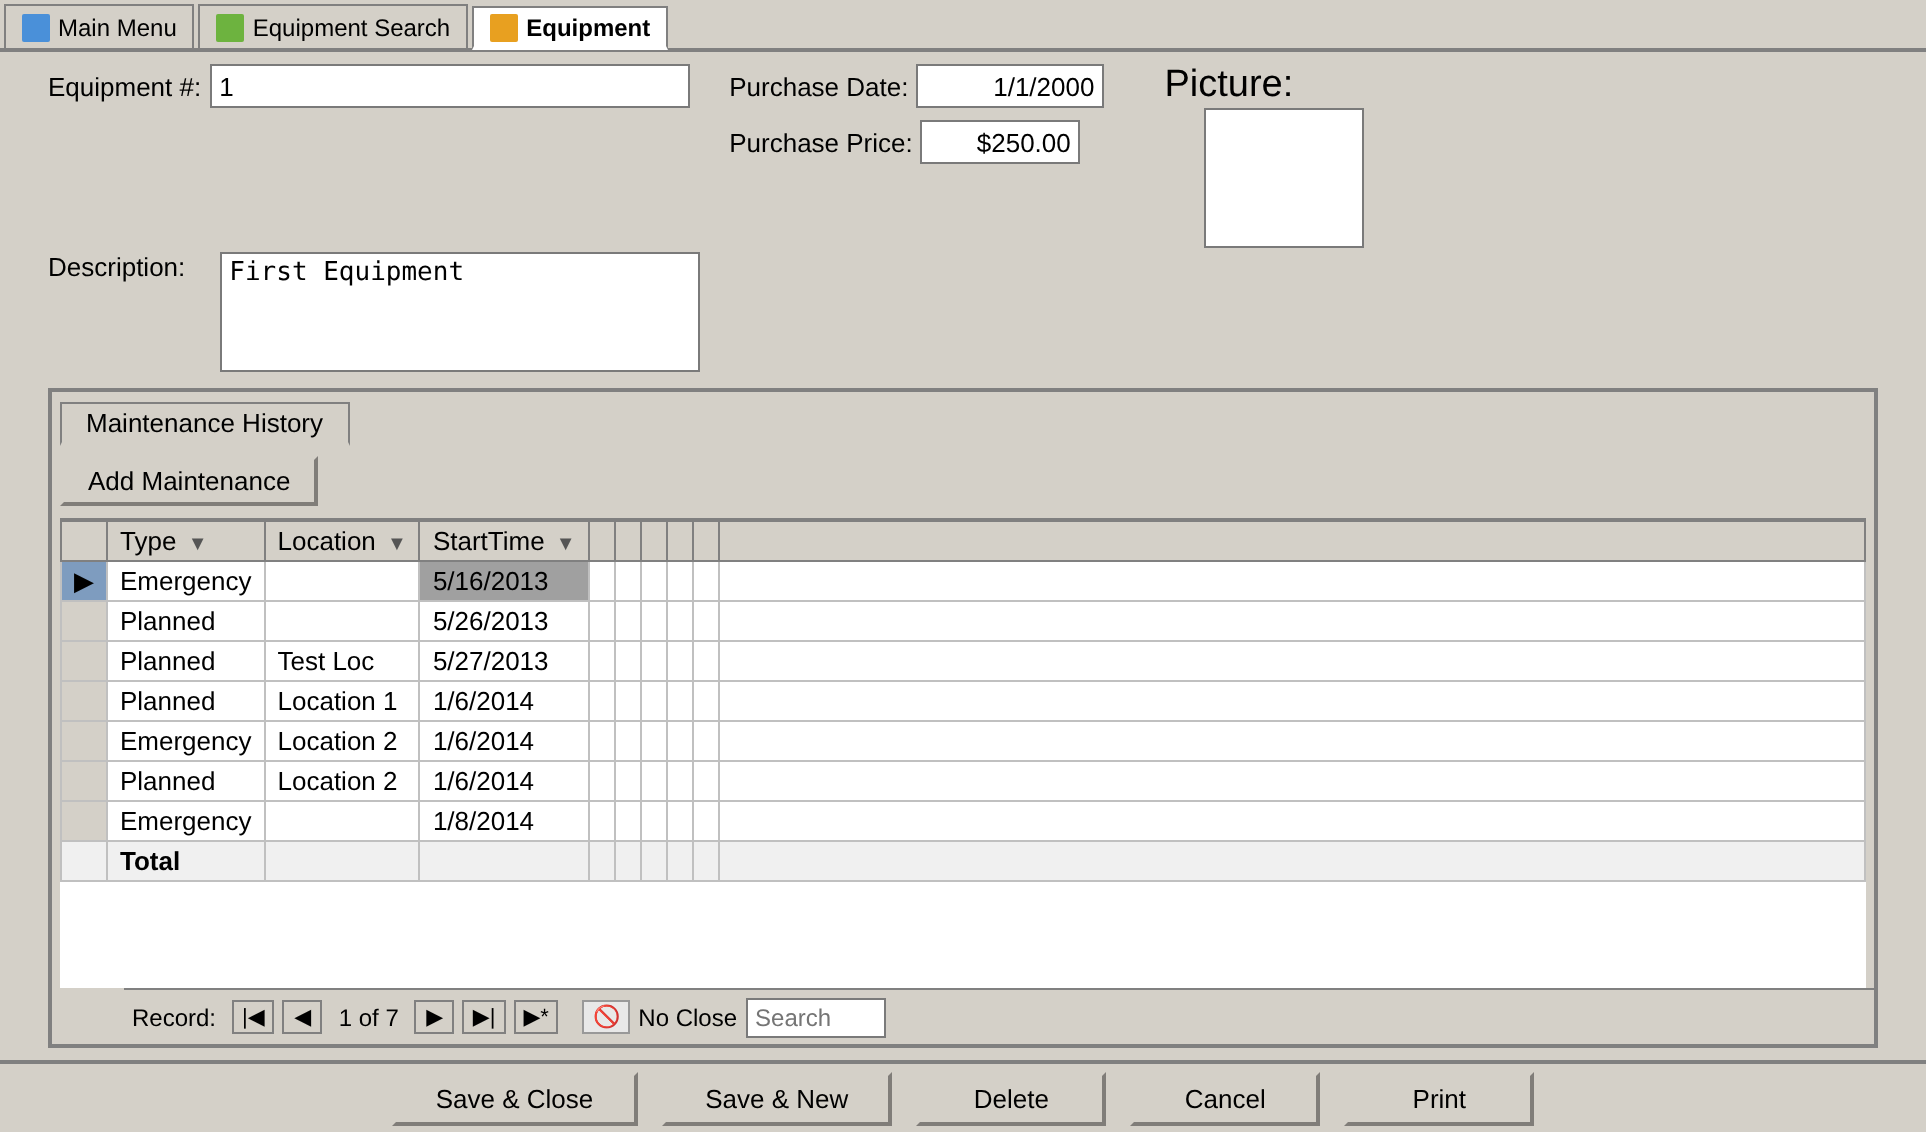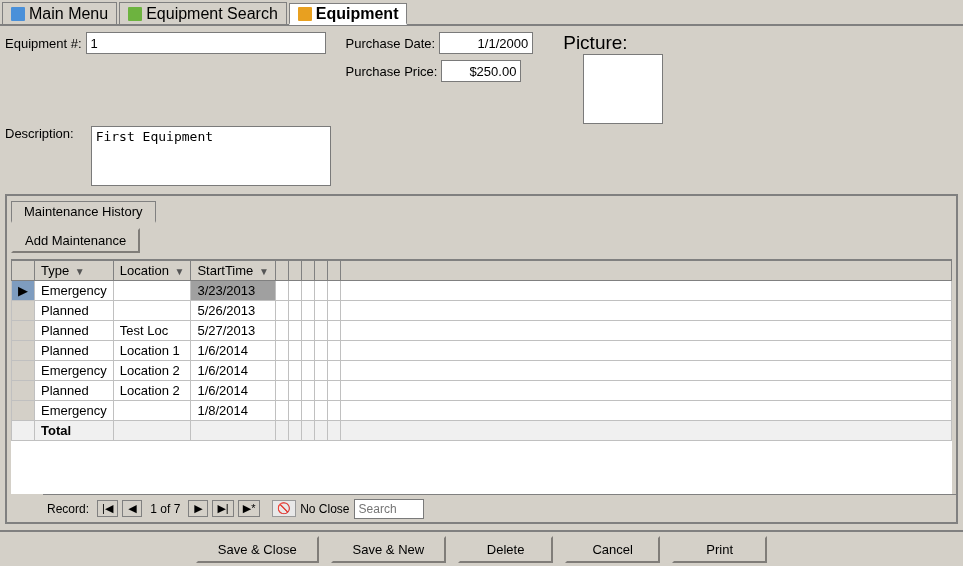--- a/index.html
+++ b/index.html
@@ -24,21 +24,21 @@
     .tab {
       display: flex;
       align-items: center;
       padding: 2px 8px;
       border: 1px solid #808080;
       border-bottom: none;
       background: #d4d0c8;
       cursor: pointer;
       height: 22px;
       margin-right: 2px;
-      font-size: 16px;
+      font-size: 12px;
       color: #000;
     }
     .tab.active {
       background: #fff;
       font-weight: bold;
       border-bottom: 2px solid #fff;
       z-index: 1;
       position: relative;
       top: 1px;
     }
@@ -48,21 +48,21 @@
       margin-right: 4px;
       display: inline-block;
     }
     .tab-icon-main { background: #4a90d9; border-radius: 1px; }
     .tab-icon-search { background: #6db33f; border-radius: 1px; }
     .tab-icon-equip { background: #e8a020; border-radius: 1px; }
 
     
     .main-content {
       background: #d4d0c8;
-      padding: 6px 5px;
+      padding: 6px 24px;
       height: calc(566px - 26px - 36px);
       display: flex;
       flex-direction: column;
     }
 
     
     .form-row {
       display: flex;
       align-items: flex-start;
       margin-bottom: 4px;
@@ -350,21 +350,21 @@
             <th style="width:60px;"></th>
             <th style="width:60px;"></th>
             <th style="width:100%;"></th>
           </tr>
         </thead>
         <tbody id="table-body">
         <tr>
               <td class="row-selector row-selector-active">▶</td>
               <td>Emergency</td>
               <td></td>
-              <td class="col-start">3/23/2013</td>
+              <td class="col-start">5/16/2013</td>
               <td></td>
               <td></td>
               <td></td>
               <td></td>
               <td></td>
               <td></td>
             </tr>
             <tr>
               <td class="row-selector"></td>
               <td>Planned</td>

